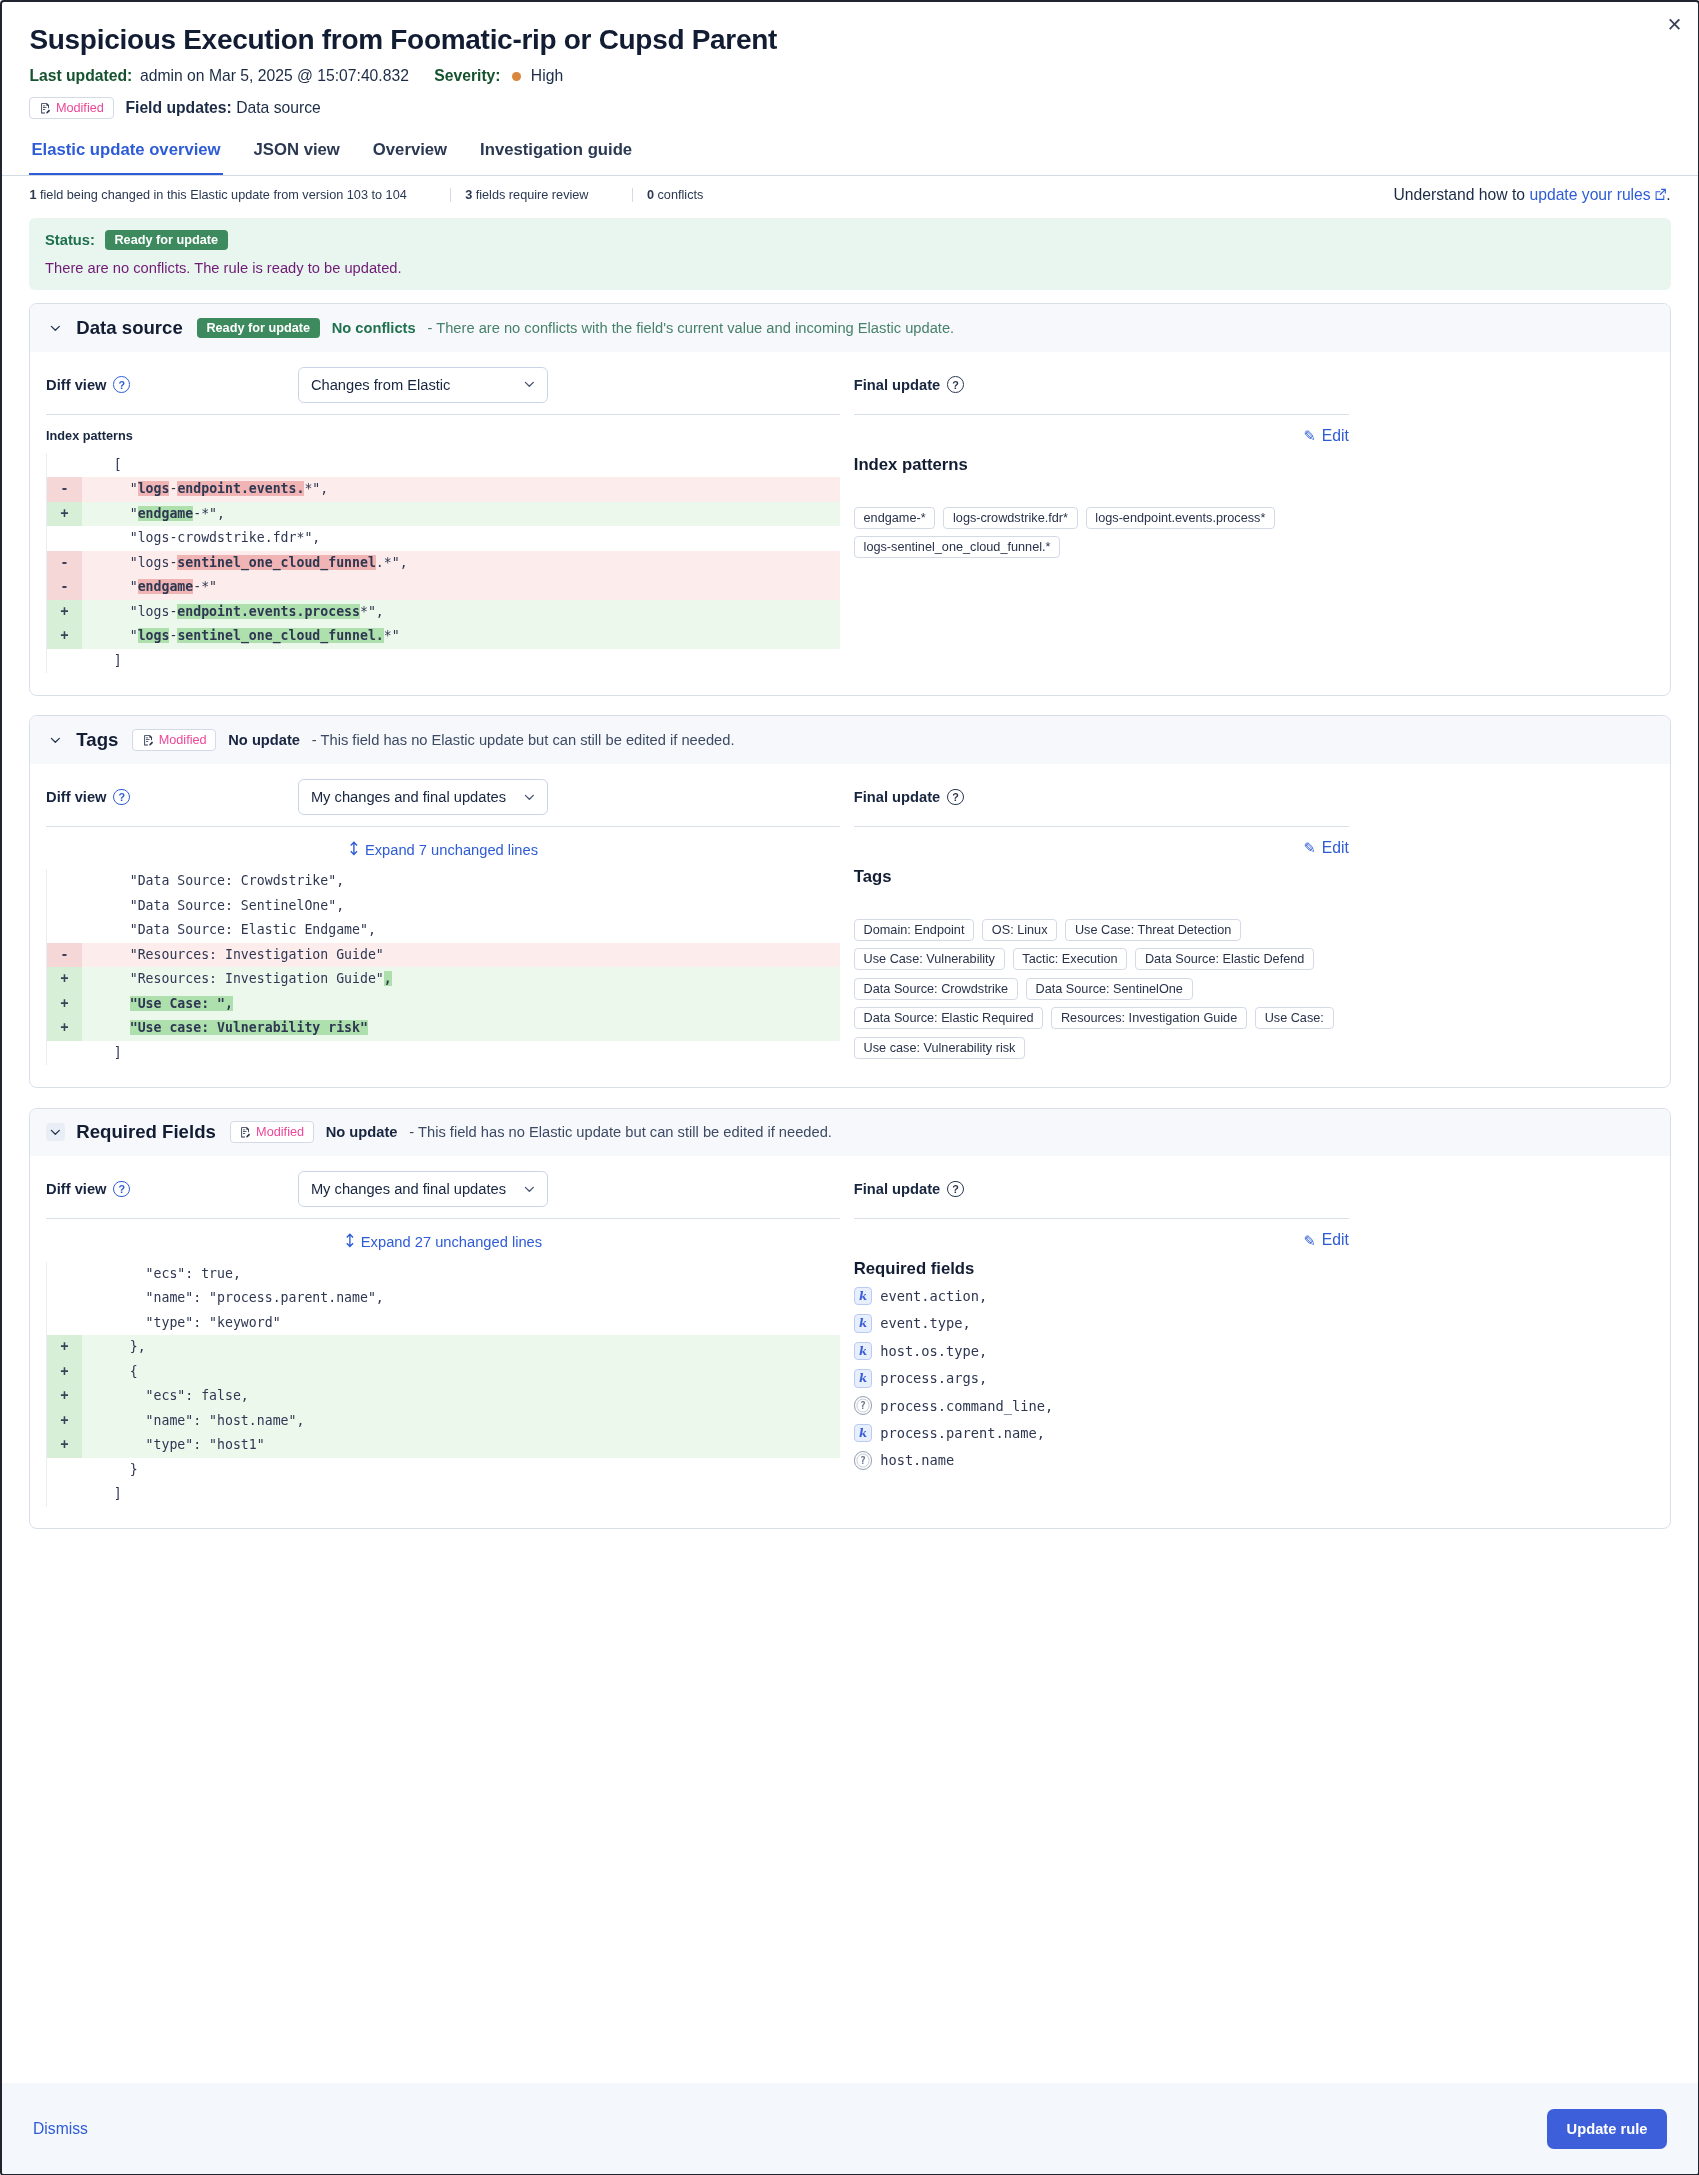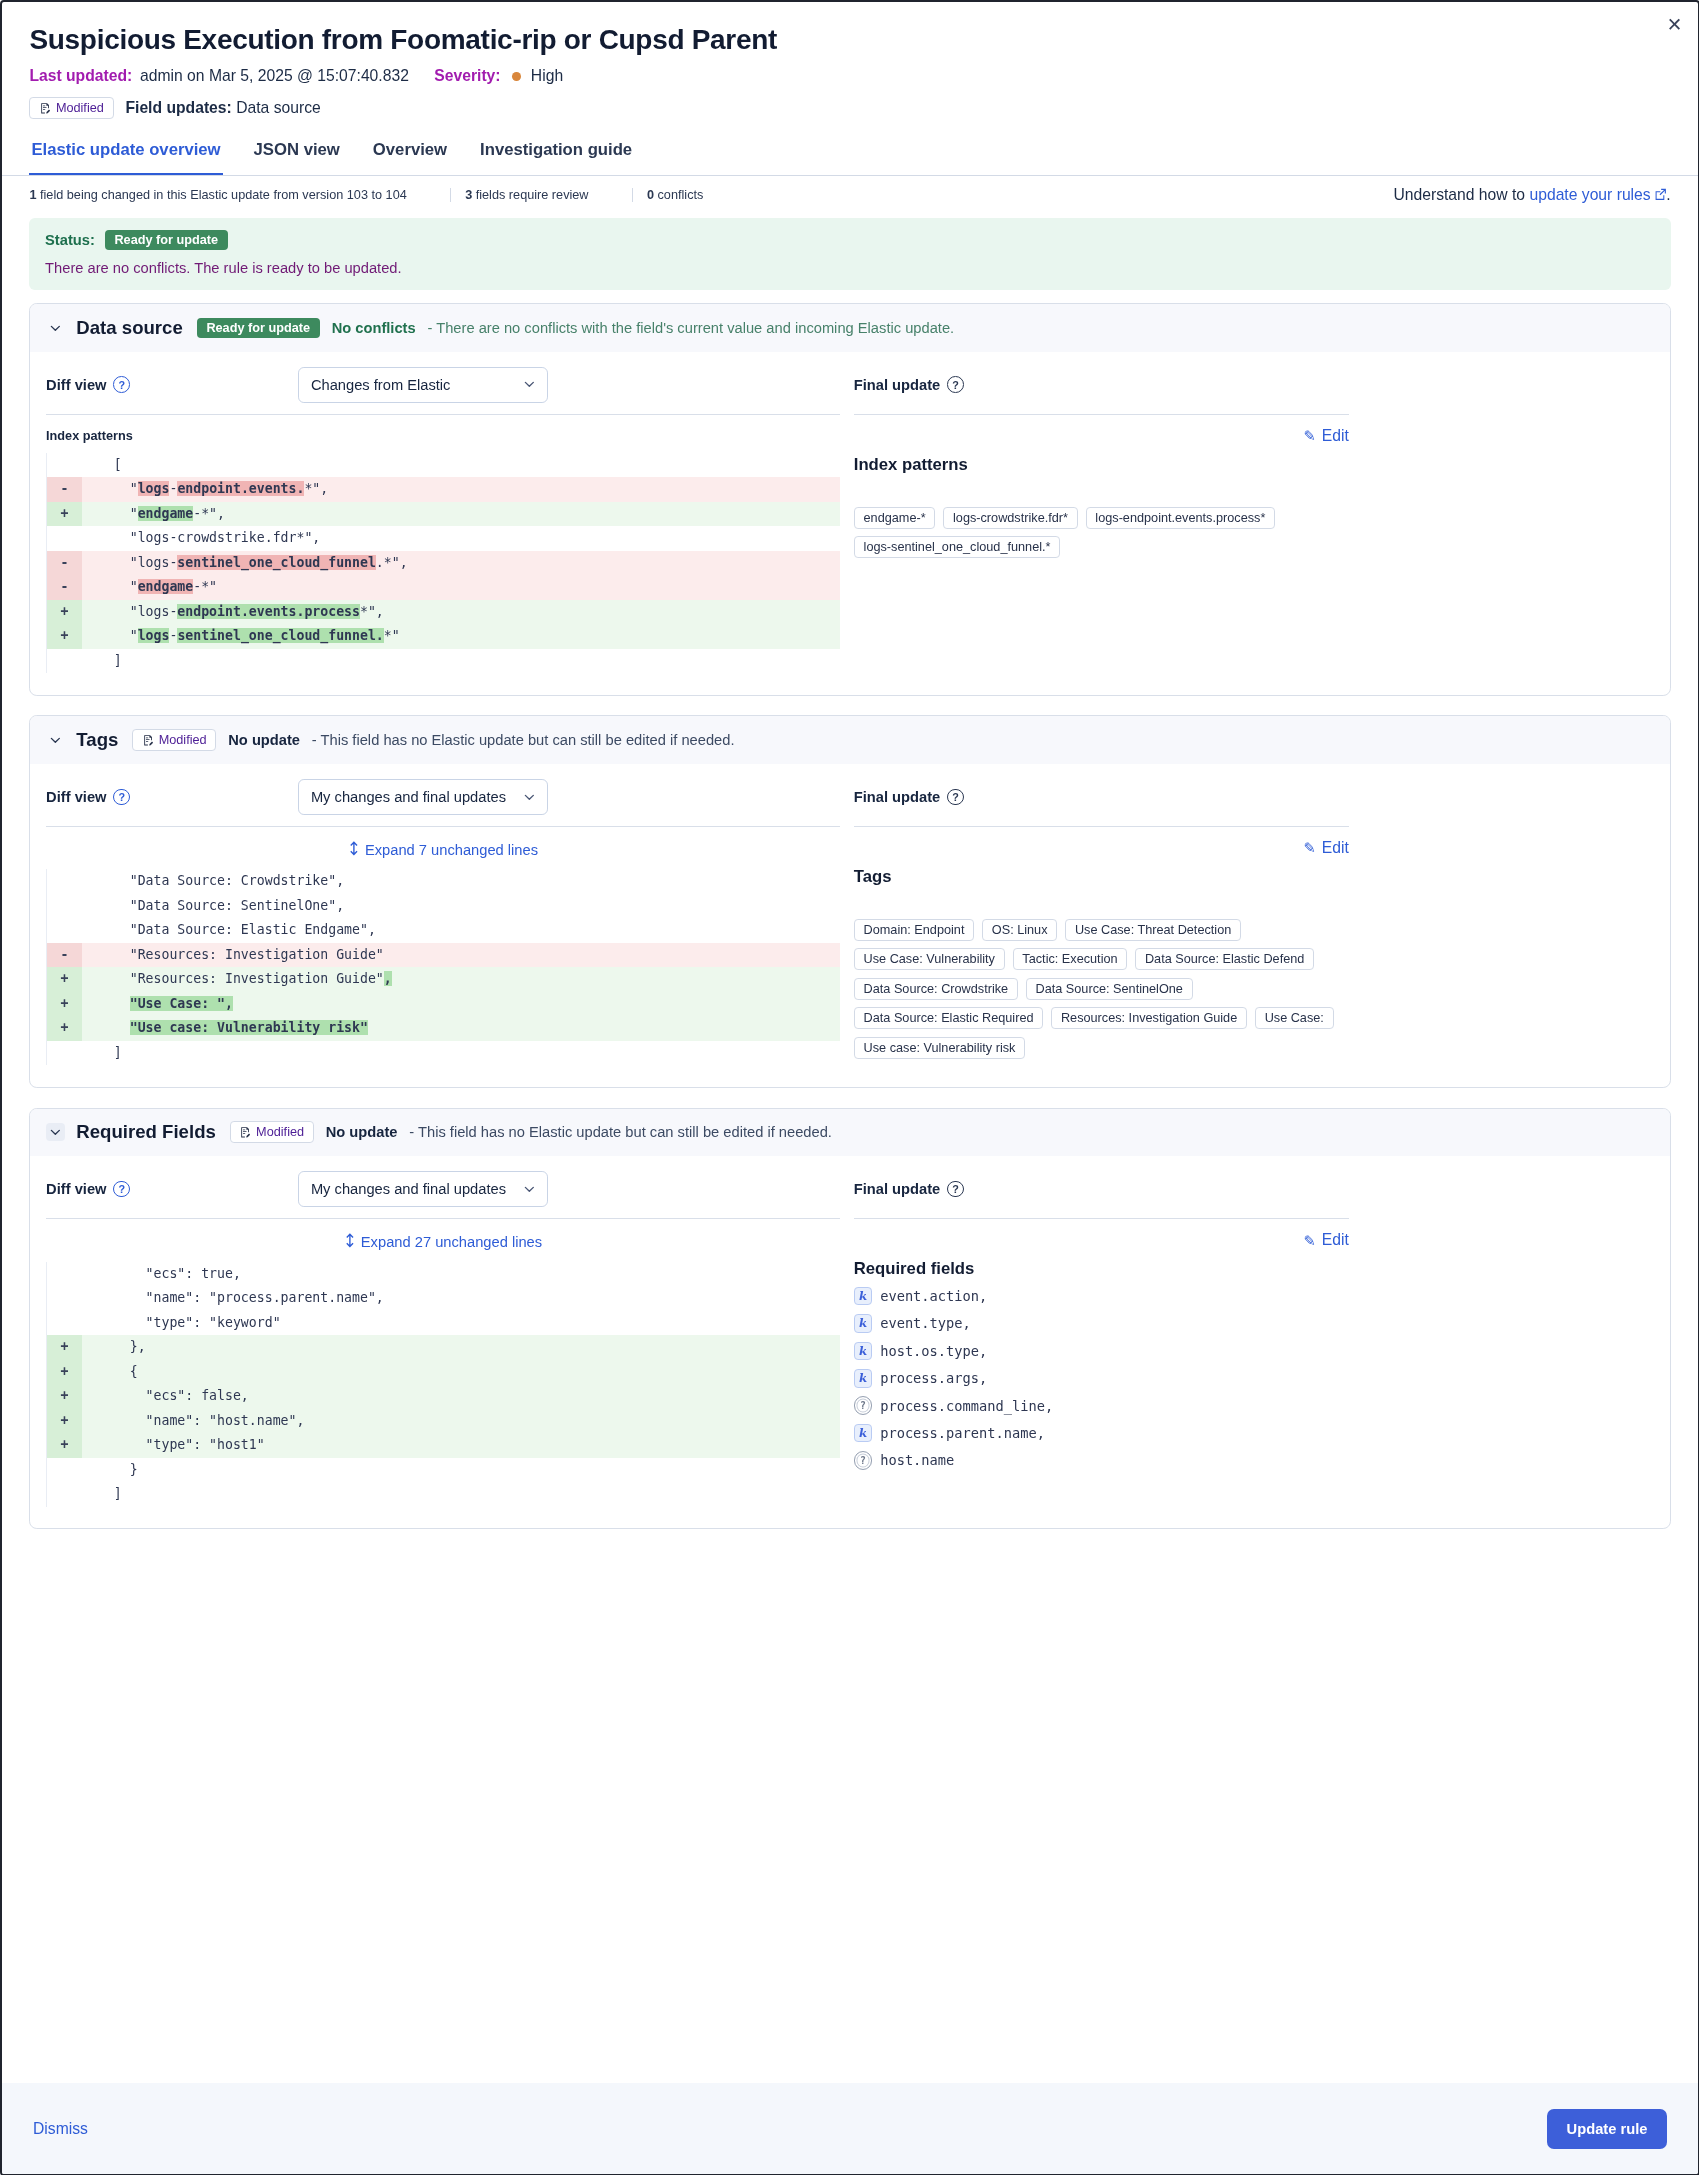--- a/index.html
+++ b/index.html
@@ -6,26 +6,26 @@
   body { background:#fff; font-family:"Liberation Sans", sans-serif; color:#1c2b45; }
   .app { width:1700px; min-height:2176px; border:2px solid #20242e; border-radius:3.9px;
          display:flex; flex-direction:column; position:relative; background:#fff; overflow:hidden; }
   .close-btn { position:absolute; top:13.7px; right:15.7px; background:none; border:none;
                font-size:18.6px; color:#39425a; cursor:pointer; line-height:1; }
 
   
   .hdr { padding:21.6px 27.4px 0 27.4px; }
   .title { font-size:28px; font-weight:700; color:#121c32; letter-spacing:-0.3px; }
   .meta { margin-top:11.8px; font-size:15.7px; display:flex; align-items:center; gap:7.8px; color:#1c2b45; }
-  .meta b { color:#a21caf; }
+  .meta b { color:#14532d; }
   .sev-dot { width:8.8px; height:8.8px; border-radius:50%; background:#d9873c; display:inline-block; margin:0 2px 0 3.9px; }
   .meta .gap { width:9.8px; }
   .badges-row { margin-top:11.8px; display:flex; align-items:center; gap:11.8px; font-size:15.7px; }
   .badge-outline { display:inline-flex; align-items:center; gap:4.9px; border:1px solid #d3dae6; border-radius:3.9px;
-                   padding:2.9px 8.8px; font-size:12.7px; color:#4c1d95; background:#fff; white-space:nowrap; }
+                   padding:2.9px 8.8px; font-size:12.7px; color:#ec4899; background:#fff; white-space:nowrap; }
   .doc-icon svg { display:block; }
 
   
   .tabs { display:flex; gap:29px; padding:17.6px 27.4px 0 27.4px; border-bottom:1px solid #d3dae6; }
   .tab { font-size:16.7px; font-weight:700; color:#2b3852; padding:3.9px 2px 12.7px 2px; cursor:pointer;
          border-bottom:2.9px solid transparent; background:none; border-top:none; border-left:none; border-right:none;
          font-family:inherit; }
   .tab.active { color:#2e5cd6; border-bottom-color:#2e5cd6; }
 
   

